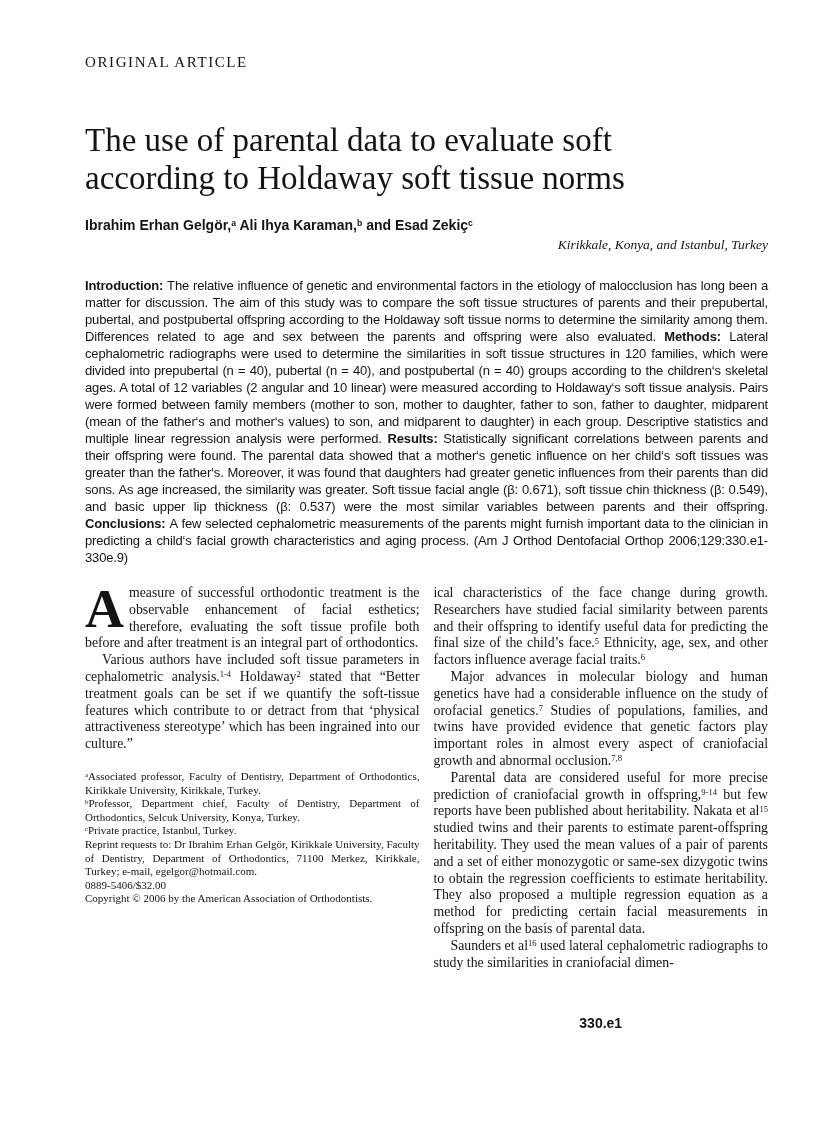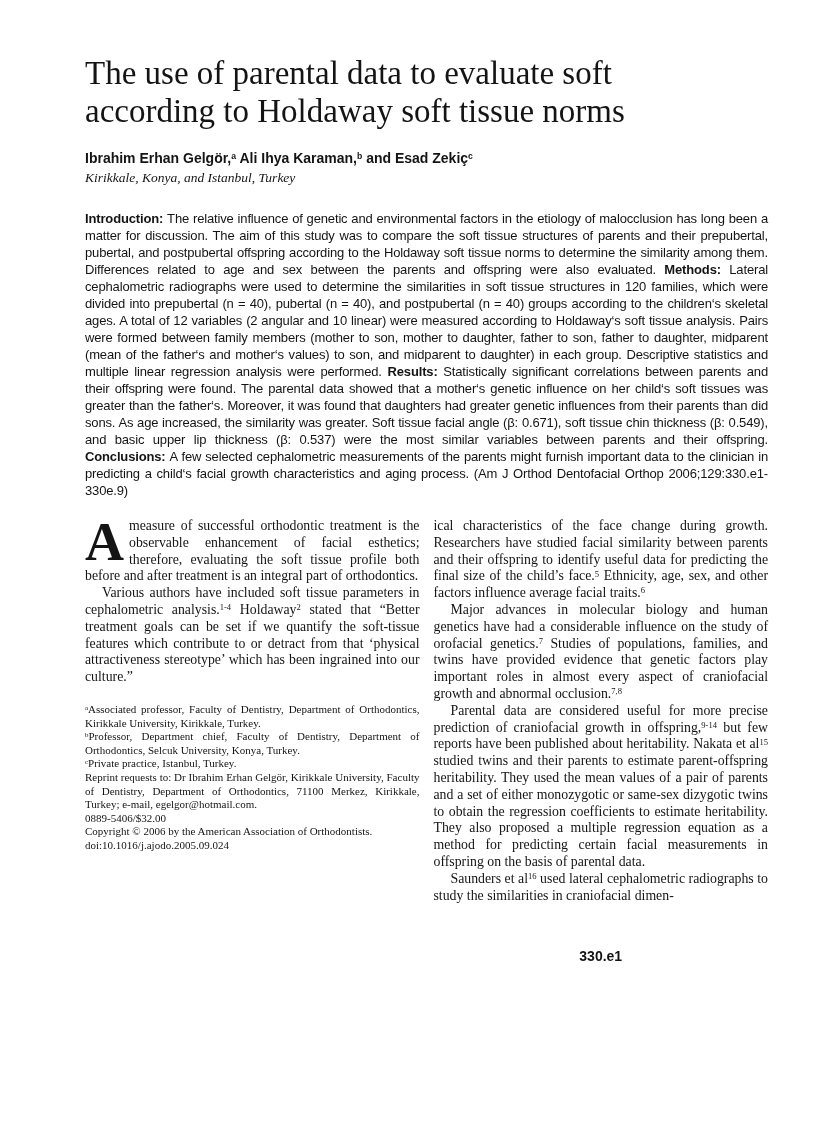--- a/index.html
+++ b/index.html
@@ -31,20 +31,21 @@
     font-family: "Liberation Sans", sans-serif;
     font-weight: 700;
     font-size: 14px;
     margin-bottom: 4px;
   }
   .affiliation {
     font-family: "Liberation Serif", serif;
     font-style: italic;
     font-size: 13.5px;
     margin-bottom: 24px;
+    text-align: right;
   }
   .abstract {
     font-family: "Liberation Sans", sans-serif;
     font-size: 13px;
     line-height: 17px;
     letter-spacing: -0.15px;
     text-align: justify;
     margin-bottom: 19px;
   }
   .cols { display: flex; gap: 14px; }
@@ -85,20 +86,21 @@
     font-size: 14px;
     text-align: center;
     margin-top: 44px;
   }
 </style>
 </head>
 <body>
 
 <div class="page">
 
+  <div class="kicker">ORIGINAL ARTICLE</div>
 
   <h1 class="title">
     <span>The use of parental data to evaluate soft</span>
     <span>according to Holdaway soft tissue norms</span>
   </h1>
 
   <div class="authors"><span>Ibrahim Erhan Gelgör,</span><sup>a</sup><span> Ali Ihya Karaman,</span><sup>b</sup><span> and Esad Zekiç</span><sup>c</sup></div>
   <div class="affiliation">Kirikkale, Konya, and Istanbul, Turkey</div>
 
   <div class="abstract"><span class="b">Introduction: </span><span>The relative influence of genetic and environmental factors in the etiology of malocclusion has long been a matter for discussion. The aim of this study was to compare the soft tissue structures of parents and their prepubertal, pubertal, and postpubertal offspring according to the Holdaway soft tissue norms to determine the similarity among them. Differences related to age and sex between the parents and offspring were also evaluated. </span><span class="b">Methods: </span><span>Lateral cephalometric radiographs were used to determine the similarities in soft tissue structures in 120 families, which were divided into prepubertal (n = 40), pubertal (n = 40), and postpubertal (n = 40) groups according to the children‘s skeletal ages. A total of 12 variables (2 angular and 10 linear) were measured according to Holdaway‘s soft tissue analysis. Pairs were formed between family members (mother to son, mother to daughter, father to son, father to daughter, midparent (mean of the father‘s and mother‘s values) to son, and midparent to daughter) in each group. Descriptive statistics and multiple linear regression analysis were performed. </span><span class="b">Results: </span><span>Statistically significant correlations between parents and their offspring were found. The parental data showed that a mother‘s genetic influence on her child‘s soft tissues was greater than the father‘s. Moreover, it was found that daughters had greater genetic influences from their parents than did sons. As age increased, the similarity was greater. Soft tissue facial angle (β: 0.671), soft tissue chin thickness (β: 0.549), and basic upper lip thickness (β: 0.537) were the most similar variables between parents and their offspring. </span><span class="b">Conclusions: </span><span>A few selected cephalometric measurements of the parents might furnish important data to the clinician in predicting a child‘s facial growth characteristics and aging process. (Am J Orthod Dentofacial Orthop 2006;129:330.e1-330e.9)</span></div>
@@ -109,21 +111,20 @@
       <p><span class="dropcap">A</span><span><span>measure of successful orthodontic treatment is the observable enhancement of facial esthetics; therefore, evaluating the soft tissue profile both before and after treatment is an integral part of orthodontics.</span></span></p>
       <p class="indent"><span>Various authors have included soft tissue parameters in cephalometric analysis.</span><sup>1-4</sup><span> Holdaway</span><sup>2</sup><span> stated that “Better treatment goals can be set if we quantify the soft-tissue features which contribute to or detract from that ‘physical attractiveness stereotype’ which has been ingrained into our culture.”</span></p>
 
       <div class="footnotes">
         <div><sup>a</sup><span>Associated professor, Faculty of Dentistry, Department of Orthodontics, Kirikkale University, Kirikkale, Turkey.</span></div>
         <div><sup>b</sup><span>Professor, Department chief, Faculty of Dentistry, Department of Orthodontics, Selcuk University, Konya, Turkey.</span></div>
         <div><sup>c</sup><span>Private practice, Istanbul, Turkey.</span></div>
         <div><span>Reprint requests to: Dr Ibrahim Erhan Gelgör, Kirikkale University, Faculty of Dentistry, Department of Orthodontics, 71100 Merkez, Kirikkale, Turkey; e-mail, egelgor@hotmail.com.</span></div>
         <div><span>0889-5406/$32.00</span></div>
         <div><span>Copyright © 2006 by the American Association of Orthodontists.</span></div>
-        <div><span>doi:10.1016/j.ajodo.2005.09.024</span></div>
       </div>
     </div>
 
     <div class="col">
       <p><span>ical characteristics of the face change during growth. Researchers have studied facial similarity between parents and their offspring to identify useful data for predicting the final size of the child’s face.</span><sup>5</sup><span> Ethnicity, age, sex, and other factors influence average facial traits.</span><sup>6</sup></p>
       <p class="indent"><span>Major advances in molecular biology and human genetics have had a considerable influence on the study of orofacial genetics.</span><sup>7</sup><span> Studies of populations, families, and twins have provided evidence that genetic factors play important roles in almost every aspect of craniofacial growth and abnormal occlusion.</span><sup>7,8</sup></p>
       <p class="indent"><span>Parental data are considered useful for more precise prediction of craniofacial growth in offspring,</span><sup>9-14</sup><span> but few reports have been published about heritability. Nakata et al</span><sup>15</sup><span> studied twins and their parents to estimate parent-offspring heritability. They used the mean values of a pair of parents and a set of either monozygotic or same-sex dizygotic twins to obtain the regression coefficients to estimate heritability. They also proposed a multiple regression equation as a method for predicting certain facial measurements in offspring on the basis of parental data.</span></p>
       <p class="indent"><span>Saunders et al</span><sup>16</sup><span> used lateral cephalometric radiographs to study the similarities in craniofacial dimen-</span></p>
 
       <div class="pagenum">330.e1</div>

